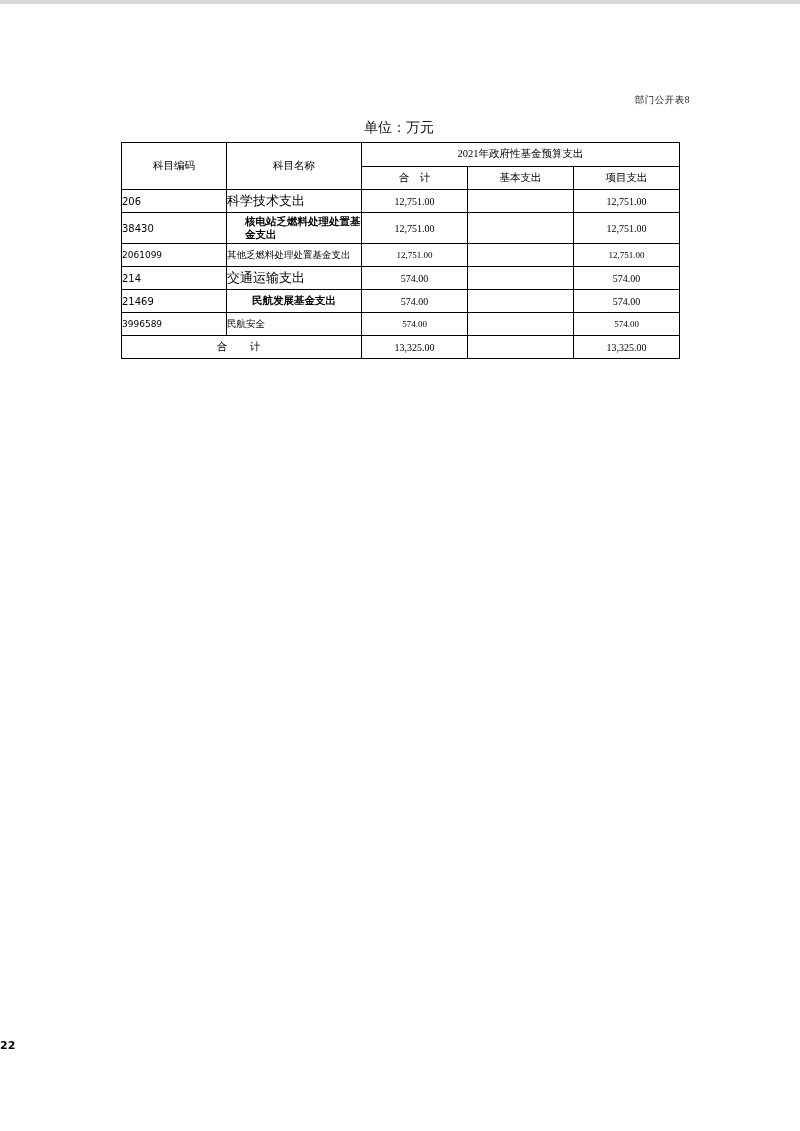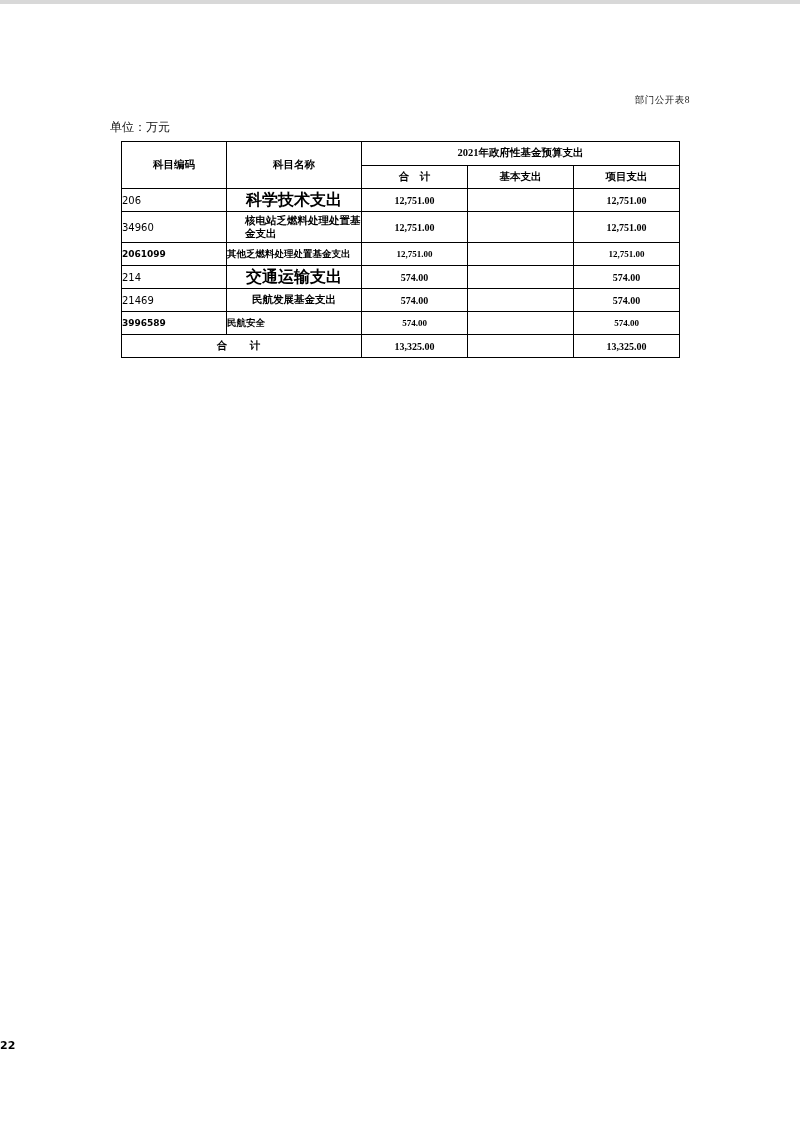--- a/index.html
+++ b/index.html
@@ -36,37 +36,37 @@
     text-align: center;
     font-family: "DejaVu Sans", "Liberation Sans", sans-serif;
     font-size: 16.5px;
     font-weight: bold;
     letter-spacing: 2px;
     color: #000;
     margin-top: 6px;
     margin-bottom: 10px;
   }
   .unit-line {
-    text-align: left;
-    font-size: 12px;
+    text-align: center;
+    font-size: 14px;
     color: #111;
     margin-bottom: 5px;
     padding-right: 2px;
   }
   table.budget {
     border-collapse: collapse;
     width: 558px;
     margin-left: 11px;
     table-layout: fixed;
   }
   table.budget td, table.budget th {
     border: 1px solid #000;
     padding: 0;
     color: #000;
-    font-weight: bold;
+    font-weight: normal;
   }
   .h-cell {
     text-align: center;
     font-size: 10.5px;
     height: 22px;
     font-family: "Liberation Serif", serif;
   }
   .h-cell-tall {
     text-align: center;
     font-size: 10.5px;
@@ -84,23 +84,23 @@
     font-weight: normal;
     font-family: "DejaVu Sans", sans-serif;
   }
   .name-cell {
     font-size: 9.5px;
     height: 22px;
     vertical-align: middle;
     padding-left: 6px;
   }
   .name-cell.lvl1 {
-    font-weight: bold;
-    font-size: 16px;
-    text-align: center;
+    font-weight: normal;
+    font-size: 13px;
+    text-align: left;
   }
   .name-cell.lvl2 {
     font-weight: bold;
     font-size: 10.5px;
     text-align: center;
   }
   .name-cell.lvl2.wrap {
     text-align: left;
     padding-left: 18px;
     line-height: 1.25;
@@ -170,21 +170,21 @@
       </thead>
       <tbody>
         <tr>
           <td class="code-cell bold">206</td>
           <td class="name-cell lvl1">科学技术支出</td>
           <td class="num-cell">12,751.00</td>
           <td class="num-cell"></td>
           <td class="num-cell">12,751.00</td>
         </tr>
         <tr>
-          <td class="code-cell bold">34960</td>
+          <td class="code-cell bold">38430</td>
           <td class="name-cell lvl2 wrap">核电站乏燃料处理处置基金支出</td>
           <td class="num-cell">12,751.00</td>
           <td class="num-cell"></td>
           <td class="num-cell">12,751.00</td>
         </tr>
         <tr>
           <td class="code-cell">2061099</td>
           <td class="name-cell">其他乏燃料处理处置基金支出</td>
           <td class="num-cell small">12,751.00</td>
           <td class="num-cell small"></td>

